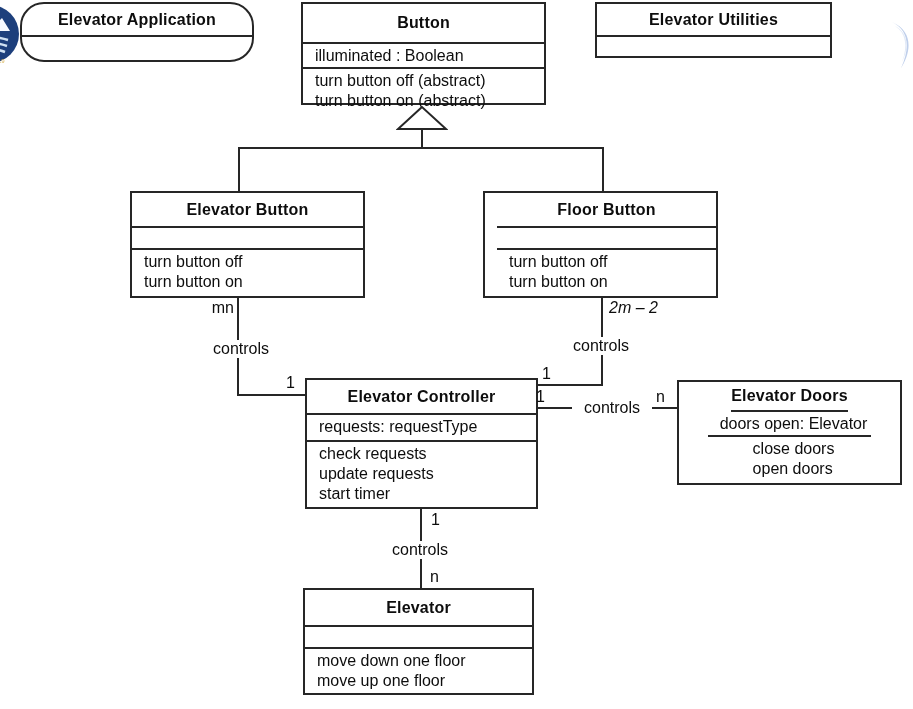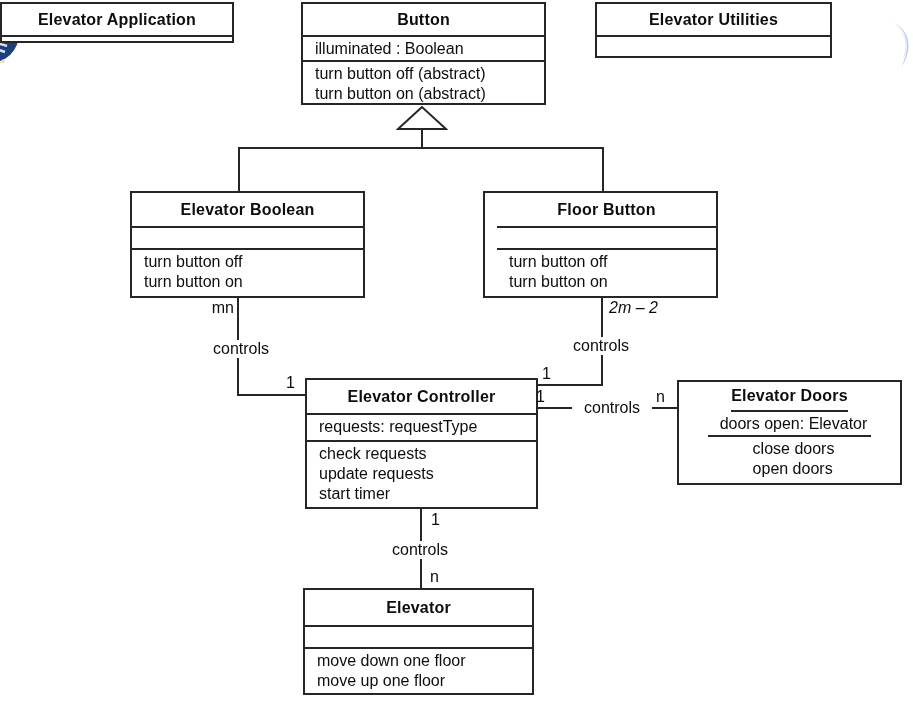--- a/index.html
+++ b/index.html
@@ -69,41 +69,41 @@
     <path d="M15,42 Q32,36 49,42" stroke="#cfe0f2" fill="none" stroke-width="2.5"></path>
     <path d="M17,48 Q32,42 47,48" stroke="#cfe0f2" fill="none" stroke-width="2.5"></path>
     <text x="40" y="59" font-size="6" fill="#d8b55a" font-family="Liberation Sans, sans-serif">19</text>
   </svg>
 
   <svg class="deco" style="right:0; top:20px;" width="24" height="54" viewBox="0 0 24 54">
     <path d="M3,2 C19,10 22,26 12,48 C21,34 26,12 3,2 Z" fill="#b4c7e8" opacity="0.85"></path>
     <path d="M6,6 C17,13 19,26 13,42 C19,30 21,14 6,6 Z" fill="#dfe8f6" opacity="0.9"></path>
   </svg>
 
-  <div class="ubox" style="left:0; top:2px; width:234px; height:41px;">
+  <div class="ubox" style="left:20px; top:2px; width:234px; height:60px;border-radius:24px;">
     <div class="t" style="height:33px;">Elevator Application</div>
     <div class="m"></div>
   </div>
 
   <div class="ubox" style="left:301px; top:2px; width:245px; height:103px;">
-    <div class="t" style="height:33px;text-align:center;">Button</div>
+    <div class="t" style="height:40px;text-align:center;">Button</div>
     <div class="a" style="height:25px;">illuminated : Boolean</div>
     <div class="m">
       <div><span>turn button off</span> <span class="bold">(abstract)</span></div>
       <div><span>turn button on</span> <span class="bold">(abstract)</span></div>
     </div>
   </div>
 
   <div class="ubox" style="left:595px; top:2px; width:237px; height:56px;">
     <div class="t" style="height:33px;">Elevator Utilities</div>
     <div class="m"></div>
   </div>
 
   <div class="ubox" style="left:130px; top:191px; width:235px; height:107px;">
-    <div class="t" style="height:35px;">Elevator Boolean</div>
+    <div class="t" style="height:35px;">Elevator Button</div>
     <div class="a" style="height:22px;"></div>
     <div class="m">
       <div>turn button off</div>
       <div>turn button on</div>
     </div>
   </div>
 
   <div class="ubox" style="left:483px; top:191px; width:235px; height:107px;padding-left:12px;">
     <div class="t" style="height:35px;">Floor Button</div>
     <div class="a" style="height:22px;"></div>

